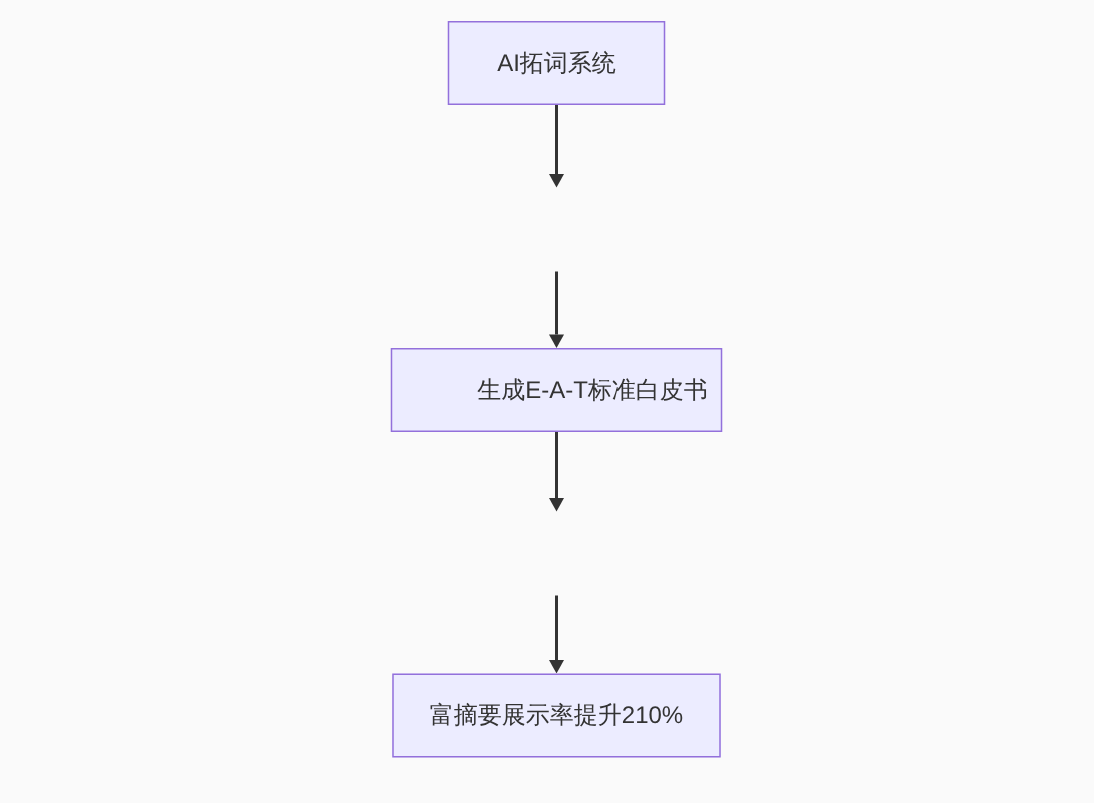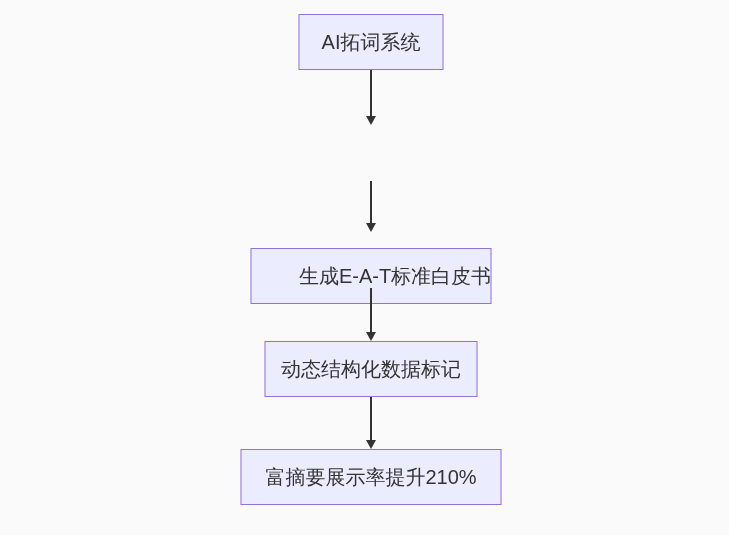--- a/index.html
+++ b/index.html
@@ -26,28 +26,28 @@
     position: absolute;
     left: 371px;
     transform: translateX(-50%);
     height: 56px;
     display: flex;
     align-items: center;
     justify-content: center;
     background: var(--node-fill);
     border: 1.5px solid var(--node-border);
     color: var(--node-text);
-    font-size: 20px;
+    font-size: 16px;
     white-space: nowrap;
   }
   .n1 { top: 14px;  width: 145px; }
   .n2 { top: 125px; width: 190px; }
-  .n3 { top: 248px; width: 241px; padding-left: 48px; }
+  .n3 { top: 232px; width: 221px; padding-left: 48px; }
   .n4 { top: 341px; width: 213px; }
-  .n5 { top: 449px; width: 261px; text-align: right; }
+  .n5 { top: 449px; width: 219px; text-align: right; }
   .arrow {
     position: absolute;
     left: 371px;
     transform: translateX(-50%);
     width: 12px;
     display: flex;
     flex-direction: column;
     align-items: center;
   }
   .a1 { top: 70px;  height: 55px; }
@@ -90,23 +90,20 @@
 
   <div class="node n3">
     <span>生成E-A-T标准白皮书</span>
   </div>
 
   <div class="arrow a3">
     <div class="line"></div>
     <div class="head"></div>
   </div>
 
-  <div class="node n4">
-    <span>动态结构化数据标记</span>
-  </div>
 
   <div class="arrow a4">
     <div class="line"></div>
     <div class="head"></div>
   </div>
 
   <div class="node n5">
     <span>富摘要展示率提升210%</span>
   </div>
 

